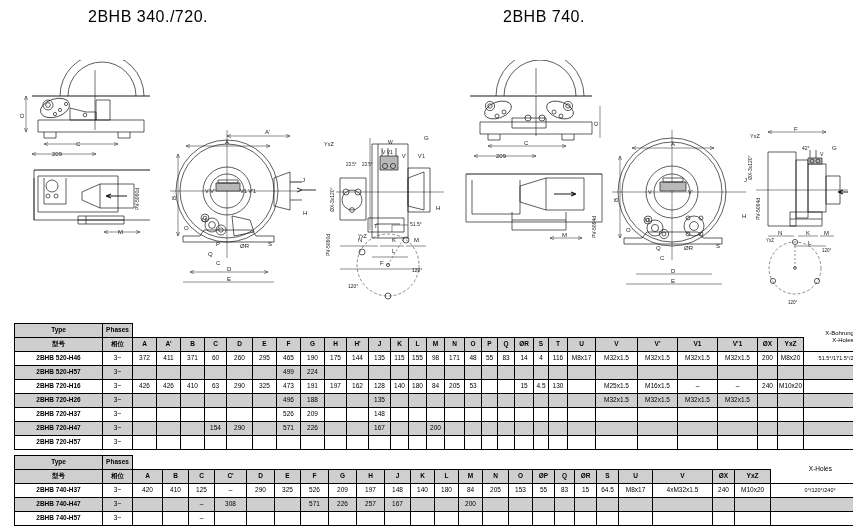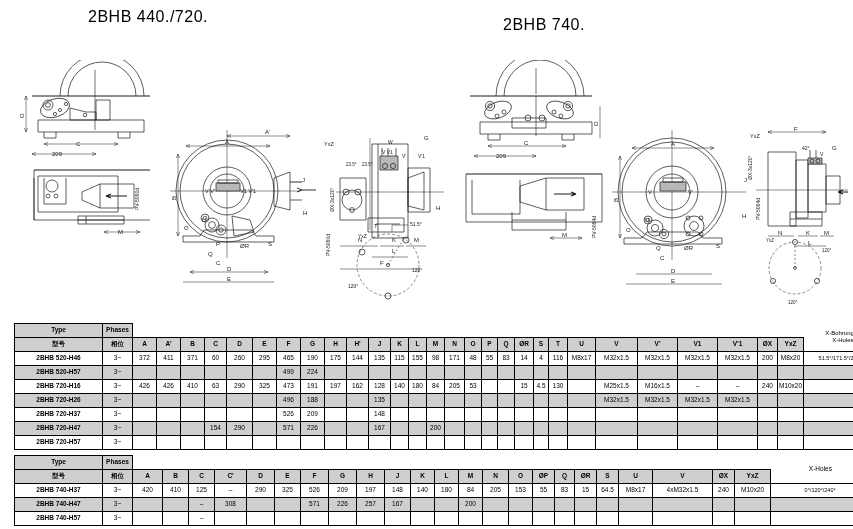--- a/index.html
+++ b/index.html
@@ -1,20 +1,20 @@
 <!DOCTYPE html>
 <html><head>
 <meta charset="utf-8">
 <style>
   html,body{margin:0;padding:0;background:#fff;}
   body{width:853px;height:529px;position:relative;font-family:"Liberation Sans",sans-serif;color:#000;overflow:hidden;}
 
   .title{position:absolute;font-size:16px;letter-spacing:.5px;white-space:nowrap;}
   #title-left{left:88px;top:8px;}
-  #title-right{left:503px;top:16px;}
+  #title-right{left:503px;top:8px;}
 
   .dwg{position:absolute;}
   .dwg svg{display:block;}
 
   
   table.spec{position:absolute;border-collapse:collapse;table-layout:fixed;
              font-size:6.5px;font-family:"Liberation Sans",sans-serif;}
   table.spec td,table.spec th{border:1px solid #000;text-align:center;
              vertical-align:middle;padding:0;line-height:1;height:13px;
              font-weight:normal;white-space:nowrap;overflow:hidden;}
@@ -23,21 +23,21 @@
   table.spec .typecell{font-weight:bold;font-size:6.5px;}
   table.spec .blank{border:none;background:#fff;}
   .xb{font-size:6px;line-height:1.15;}
 
   #table1{left:14px;top:323px;width:825px;}
   #table2{left:14px;top:455px;width:825px;}
 </style>
 </head>
 <body>
 
-<div class="title" id="title-left">2BHB 440./720.</div>
+<div class="title" id="title-left">2BHB 340./720.</div>
 <div class="title" id="title-right">2BHB 740.</div>
 
 <div class="dwg" style="left:0px;top:60px;">
 <svg width="450" height="265" viewBox="0 0 450 265" xmlns="http://www.w3.org/2000/svg" stroke="#1a1a1a" fill="none" stroke-width="0.7" font-family="Liberation Sans, sans-serif" font-size="6">
 
   <g>
     <path d="M32 36 L150 36" stroke-width="1"></path>
     <path d="M60 36 A42 42 0 0 1 144 36"></path>
     <path d="M68 36 A34 34 0 0 1 136 36"></path>
     <path d="M95 36 L95 10" stroke-width="0.6"></path>

